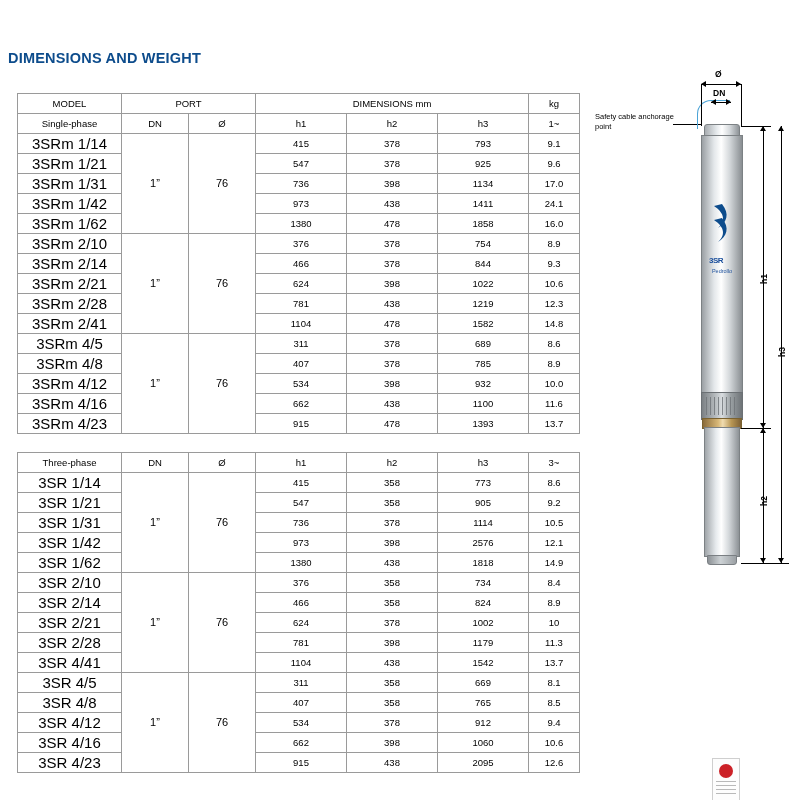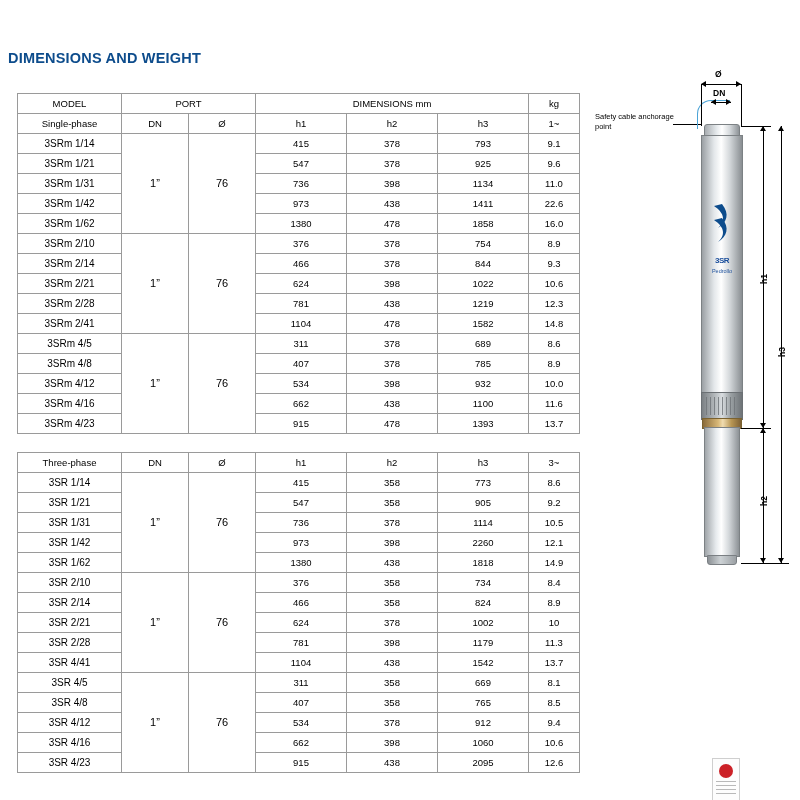--- a/index.html
+++ b/index.html
@@ -58,21 +58,21 @@
   .col-od    { width: 67px; }
   .col-h1    { width: 91px; }
   .col-h2    { width: 91px; }
   .col-h3    { width: 91px; }
   .col-kg    { width: 51px; }
 
   td.model {
     text-align: left;
     padding-left: 7px;
     font-weight: bold;
-    font-size: 10px;
+    font-size: 15px;
   }
   th.hdr {
     font-weight: bold;
     font-size: 9.5px;
   }
   th.hdr-left {
     text-align: left;
     padding-left: 7px;
     font-weight: bold;
   }
@@ -191,21 +191,21 @@
     left: 6px;
     top: 431px;
     width: 28px;
     height: 8px;
     background: linear-gradient(90deg,#8c9195,#cdd2d5 45%,#9ba0a4);
     border: 1px solid #7a7f83;
     border-radius: 0 0 3px 3px;
   }
   .logo-3sr {
     position: absolute;
-    left: 6px;
+    left: 0;
     top: 120px;
     width: 28px;
     text-align: center;
     font-size: 8px;
     font-weight: bold;
     color: #1b4f9c;
     letter-spacing: -0.5px;
   }
   .logo-ped {
     position: absolute;
@@ -339,28 +339,28 @@
             <td class="val">547</td>
             <td class="val">378</td>
             <td class="val">925</td>
             <td class="kg">9.6</td>
           </tr>
           <tr>
             <td class="model">3SRm 1/31</td>
             <td class="val">736</td>
             <td class="val">398</td>
             <td class="val">1134</td>
-            <td class="kg">11.0</td>
+            <td class="kg">17.0</td>
           </tr>
           <tr>
             <td class="model">3SRm 1/42</td>
             <td class="val">973</td>
             <td class="val">438</td>
             <td class="val">1411</td>
-            <td class="kg">22.6</td>
+            <td class="kg">24.1</td>
           </tr>
           <tr>
             <td class="model">3SRm 1/62</td>
             <td class="val">1380</td>
             <td class="val">478</td>
             <td class="val">1858</td>
             <td class="kg">16.0</td>
           </tr>
           <tr>
             <td class="model">3SRm 2/10</td>
@@ -483,21 +483,21 @@
             <td class="model">3SR 1/31</td>
             <td class="val">736</td>
             <td class="val">378</td>
             <td class="val">1114</td>
             <td class="kg">10.5</td>
           </tr>
           <tr>
             <td class="model">3SR 1/42</td>
             <td class="val">973</td>
             <td class="val">398</td>
-            <td class="val">2260</td>
+            <td class="val">2576</td>
             <td class="kg">12.1</td>
           </tr>
           <tr>
             <td class="model">3SR 1/62</td>
             <td class="val">1380</td>
             <td class="val">438</td>
             <td class="val">1818</td>
             <td class="kg">14.9</td>
           </tr>
           <tr>

